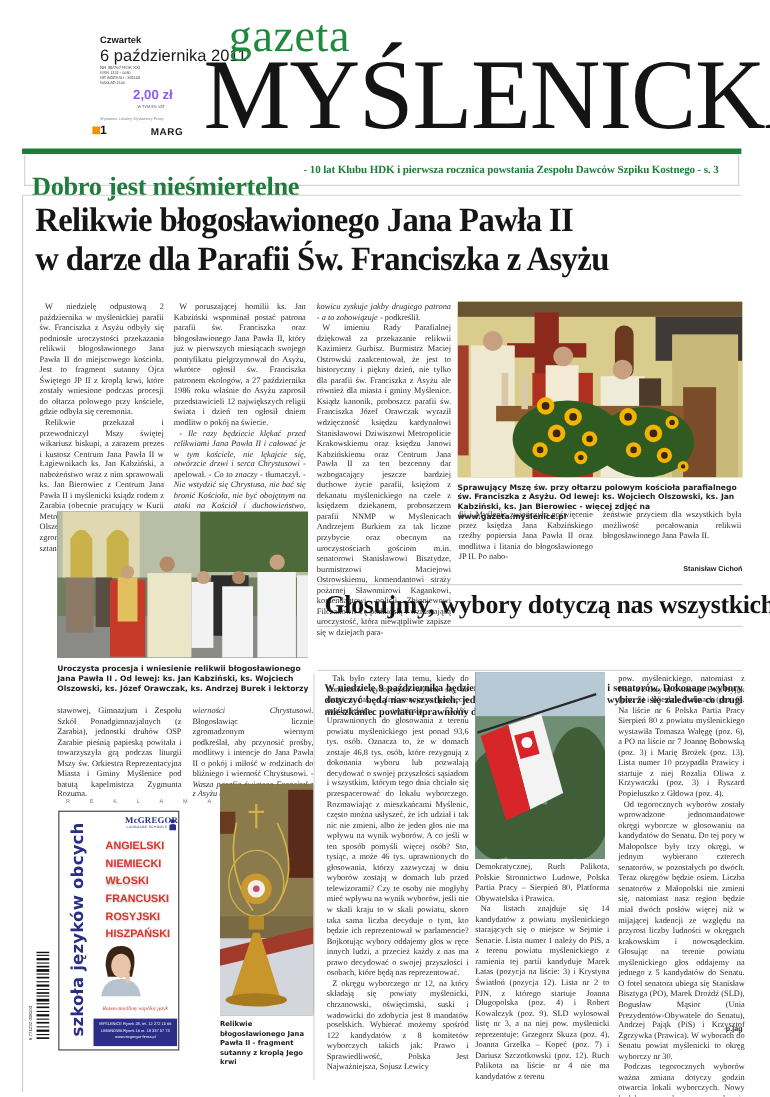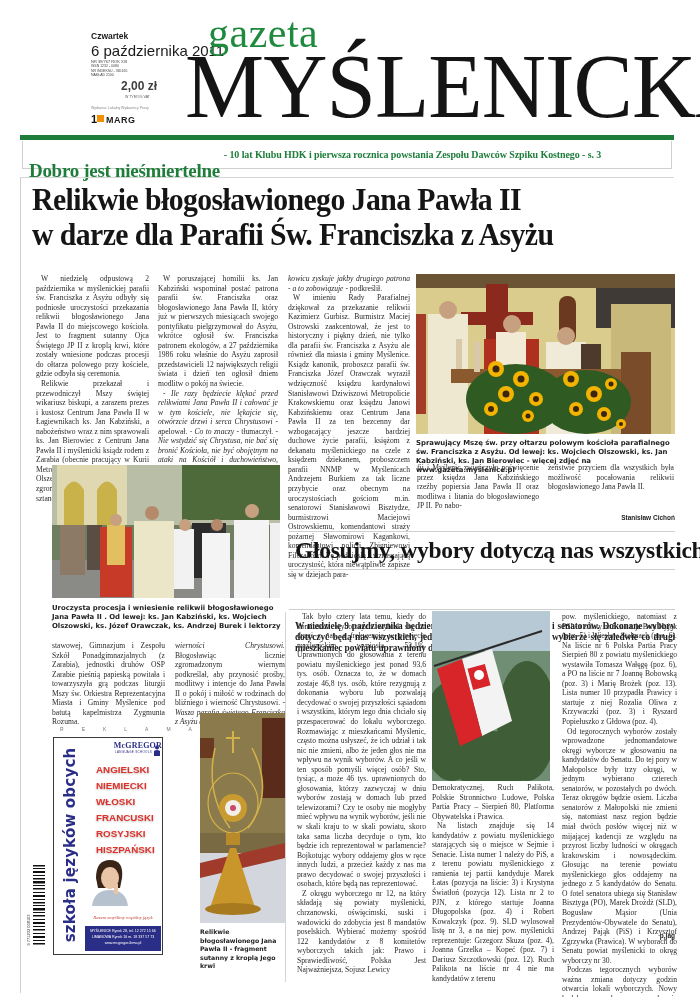--- a/index.html
+++ b/index.html
@@ -7,37 +7,37 @@
   body { position: relative; font-family: "Liberation Serif", serif; color: #1a1a1a; }
 
   .abs { position: absolute; }
 
   
   #masthead { left: 0; top: 0; width: 700px; height: 162px; margin-left: 45px; }
   .day { left: 46px; top: 31px; font-family: "Liberation Sans", sans-serif; font-weight: bold; font-size: 8.5px; }
   .date { left: 46px; top: 42px; font-family: "Liberation Sans", sans-serif; font-size: 15px; }
   .meta { left: 46px; top: 60px; font-family: "Liberation Sans", sans-serif; font-size: 3.5px; line-height: 4.3px; color: #444; }
   .meta .big { font-size: 4px; }
-  .price { left: 76px; top: 79px; font-family: "Liberation Sans", sans-serif; font-weight: bold; font-size: 12px; color: #404040; }
+  .price { left: 76px; top: 79px; font-family: "Liberation Sans", sans-serif; font-weight: bold; font-size: 12px; color: #8b5cf6; }
   .vat { left: 80px; top: 95px; font-family: "Liberation Sans", sans-serif; font-size: 3.5px; color: #555; }
   .publisher { left: 46px; top: 106px; font-family: "Liberation Sans", sans-serif; font-size: 3.5px; color: #888; }
   .marg-logo { left: 46px; top: 113px; width: 52px; height: 14px; display: flex; align-items: center; gap: 2px; }
   .marg-logo .mark { width: 13px; height: 12px; position: relative; }
   .marg-logo .mark .n { position: absolute; left: 0; top: -1px; font-family: "Liberation Sans", sans-serif; font-weight: bold; font-size: 11px; color: #111; }
   .marg-logo .mark .arr { position: absolute; right: 0; top: 1px; width: 7px; height: 7px; background: #f29000; }
-  .marg-logo .txt { font-family: "Liberation Sans", sans-serif; font-weight: bold; font-size: 9px; letter-spacing: 0.5px; color: #1a1a1a; }
+  .marg-logo .txt { font-family: "Liberation Sans", sans-serif; font-weight: bold; font-size: 9px; letter-spacing: 0.5px; color: #1a1a1a; padding-left: 44px; }
 
   .gazeta { left: 163px; top: 12px; font-family: "Liberation Serif", serif; font-size: 42px; color: #1f8a3e; line-height: 1; letter-spacing: 0.5px; }
   .myslenicka { left: 140px; top: 42px; font-family: "Liberation Serif", serif; font-size: 89px; color: #141414; line-height: 1; letter-spacing: -1px; transform: scaleY(1.02); transform-origin: left top; }
 
   .green-rule { left: 20px; top: 135px; width: 654px; height: 5px; background: #1e7d3a; }
 
   
   .tagline { left: 22px; top: 141px; width: 650px; height: 28px; border-bottom: 1px solid #cfcfcf; border-right: 1px solid #cfcfcf; border-left: 1px solid #cfcfcf; display: flex; align-items: center; padding-left: 6px; white-space: nowrap; }
-  .tagline .t1 { font-family: "Liberation Serif", serif; font-weight: bold; font-size: 19px; color: #1e7d3a; letter-spacing: -0.3px; margin-top: 32px; }
+  .tagline .t1 { font-family: "Liberation Serif", serif; font-weight: bold; font-size: 24px; color: #1e7d3a; letter-spacing: -0.3px; margin-top: 32px; }
   .tagline .t2 { font-family: "Liberation Serif", serif; font-weight: bold; font-size: 10px; color: #1e7d3a; margin-left: 4px; letter-spacing: -0.1px; }
 
   
   .frame-left { left: 20px; top: 178px; width: 1px; height: 815px; background: #cfcfcf; }
   .frame-top { left: 20px; top: 177px; width: 654px; height: 1px; background: #d6d6d6; }
 
   .headline1 { left: 32px; top: 182px; width: 645px; font-family: "Liberation Serif", serif; font-weight: bold; font-size: 31px; line-height: 35px; color: #151515; letter-spacing: -0.6px; transform: scaleX(0.96); transform-origin: left top; }
 
   .col { font-family: "Liberation Serif", serif; font-size: 7.6px; line-height: 9.55px; color: #2a2a2a; text-align: justify; }
   .col p { text-indent: 5px; }

